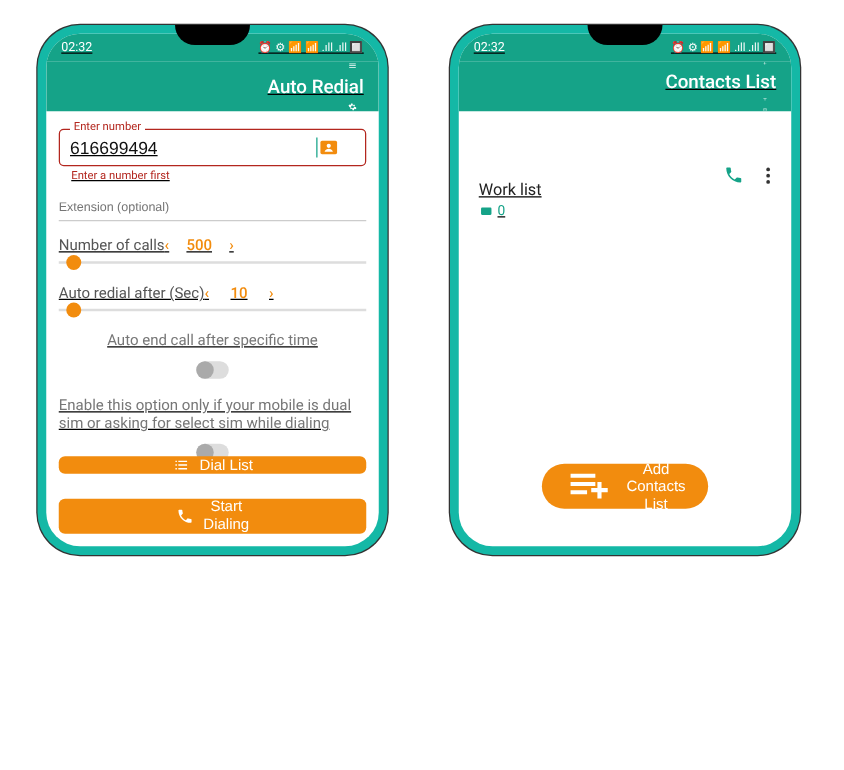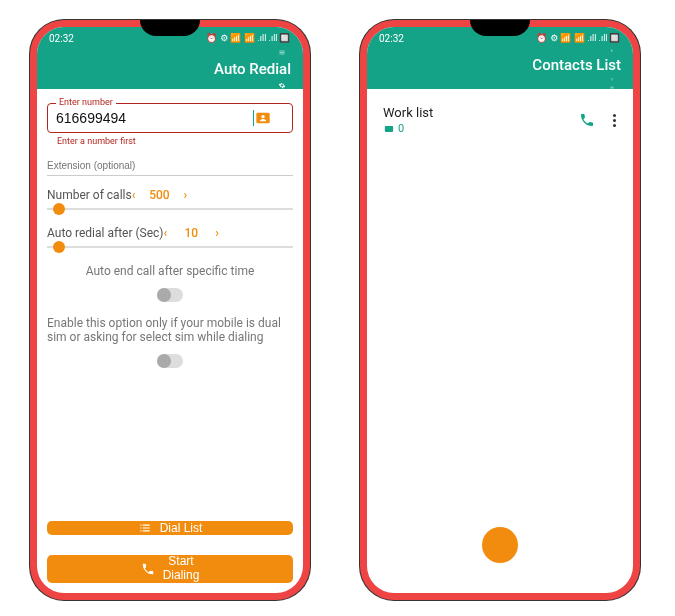--- a/index.html
+++ b/index.html
@@ -5,26 +5,27 @@
   * { box-sizing: border-box; margin: 0; padding: 0; }
   body {
     font-family: Roboto, -apple-system, sans-serif;
     background: #fff;
     display: flex;
     gap: 50px;
     padding: 20px 30px;
   }
   .phone {
     width: 280px;
-    height: 580px;
-    background: #ef4444;
+    height: 424px;
+    background: #14b8a6;
     border-radius: 34px;
     padding: 7px;
     position: relative;
     box-shadow: 0 0 0 1px #333;
+    text-decoration: underline;
   }
   .screen {
     width: 100%;
     height: 100%;
     background: #fff;
     border-radius: 27px;
     overflow: hidden;
     position: relative;
     display: flex;
     flex-direction: column;
@@ -138,21 +139,21 @@
   .btn .bicon { width: 14px; height: 14px; fill: #fff; }
   .btn-text { text-align: center; line-height: 1.15; }
   
   .list-item {
     display: flex;
     align-items: center;
     padding: 8px 6px;
     gap: 10px;
   }
   .list-body { flex: 1; }
-  .list-title { font-size: 13px; color: #222; margin-bottom: 2px; }
+  .list-title { font-size: 13px; color: #222; margin-bottom: 2px; margin-top: 40px; }
   .list-sub { font-size: 11px; color: #15a388; display: flex; align-items: center; gap: 3px; }
   .card-icon { width: 12px; height: 10px; fill: #15a388; }
   .call-icon { width: 16px; height: 16px; fill: #15a388; }
   .more-icon { width: 4px; display:flex; flex-direction:column; gap:2px; margin-left:8px; }
   .more-icon span { width:3px;height:3px;border-radius:50%;background:#333;display:block;}
   .fab {
     position: absolute;
     bottom: 30px;
     left: 50%;
     transform: translateX(-50%);
@@ -293,16 +294,17 @@
             <span></span>
             <span></span>
             <span></span>
           </div>
       </div>
 
       <button class="fab">
         <svg class="bicon" viewBox="0 0 24 24">
             <path d="M3 6h12v2H3zM3 10h12v2H3zM3 14h8v2H3zM18 10v3h3v2h-3v3h-2v-3h-3v-2h3v-3z" fill="#fff"></path>
           </svg>
+        <span>Add Contacts List</span>
       </button>
     </div>
   </div>
 </div>
 
 </body></html>

